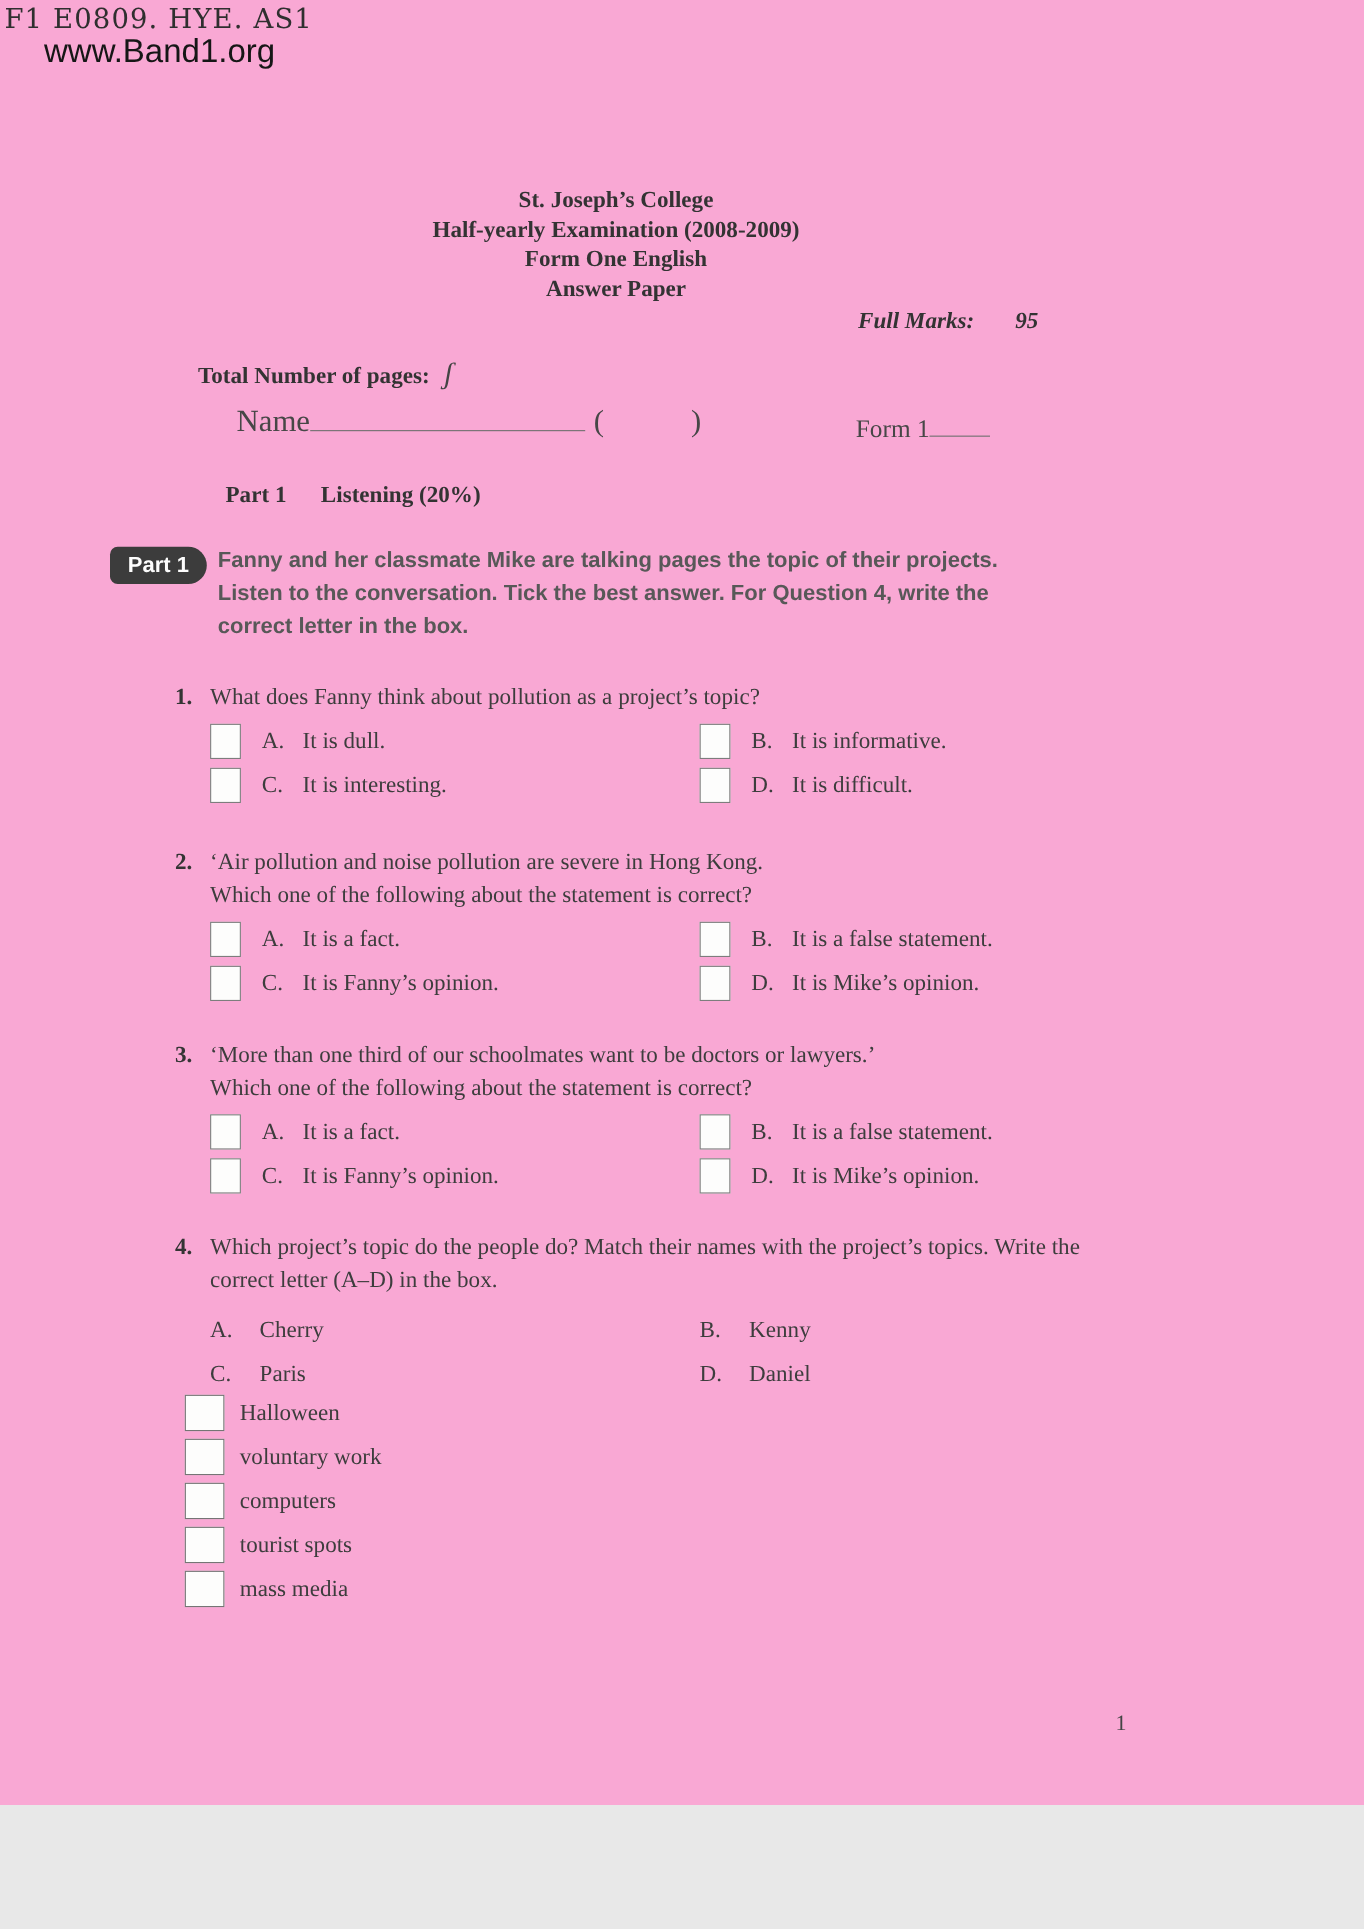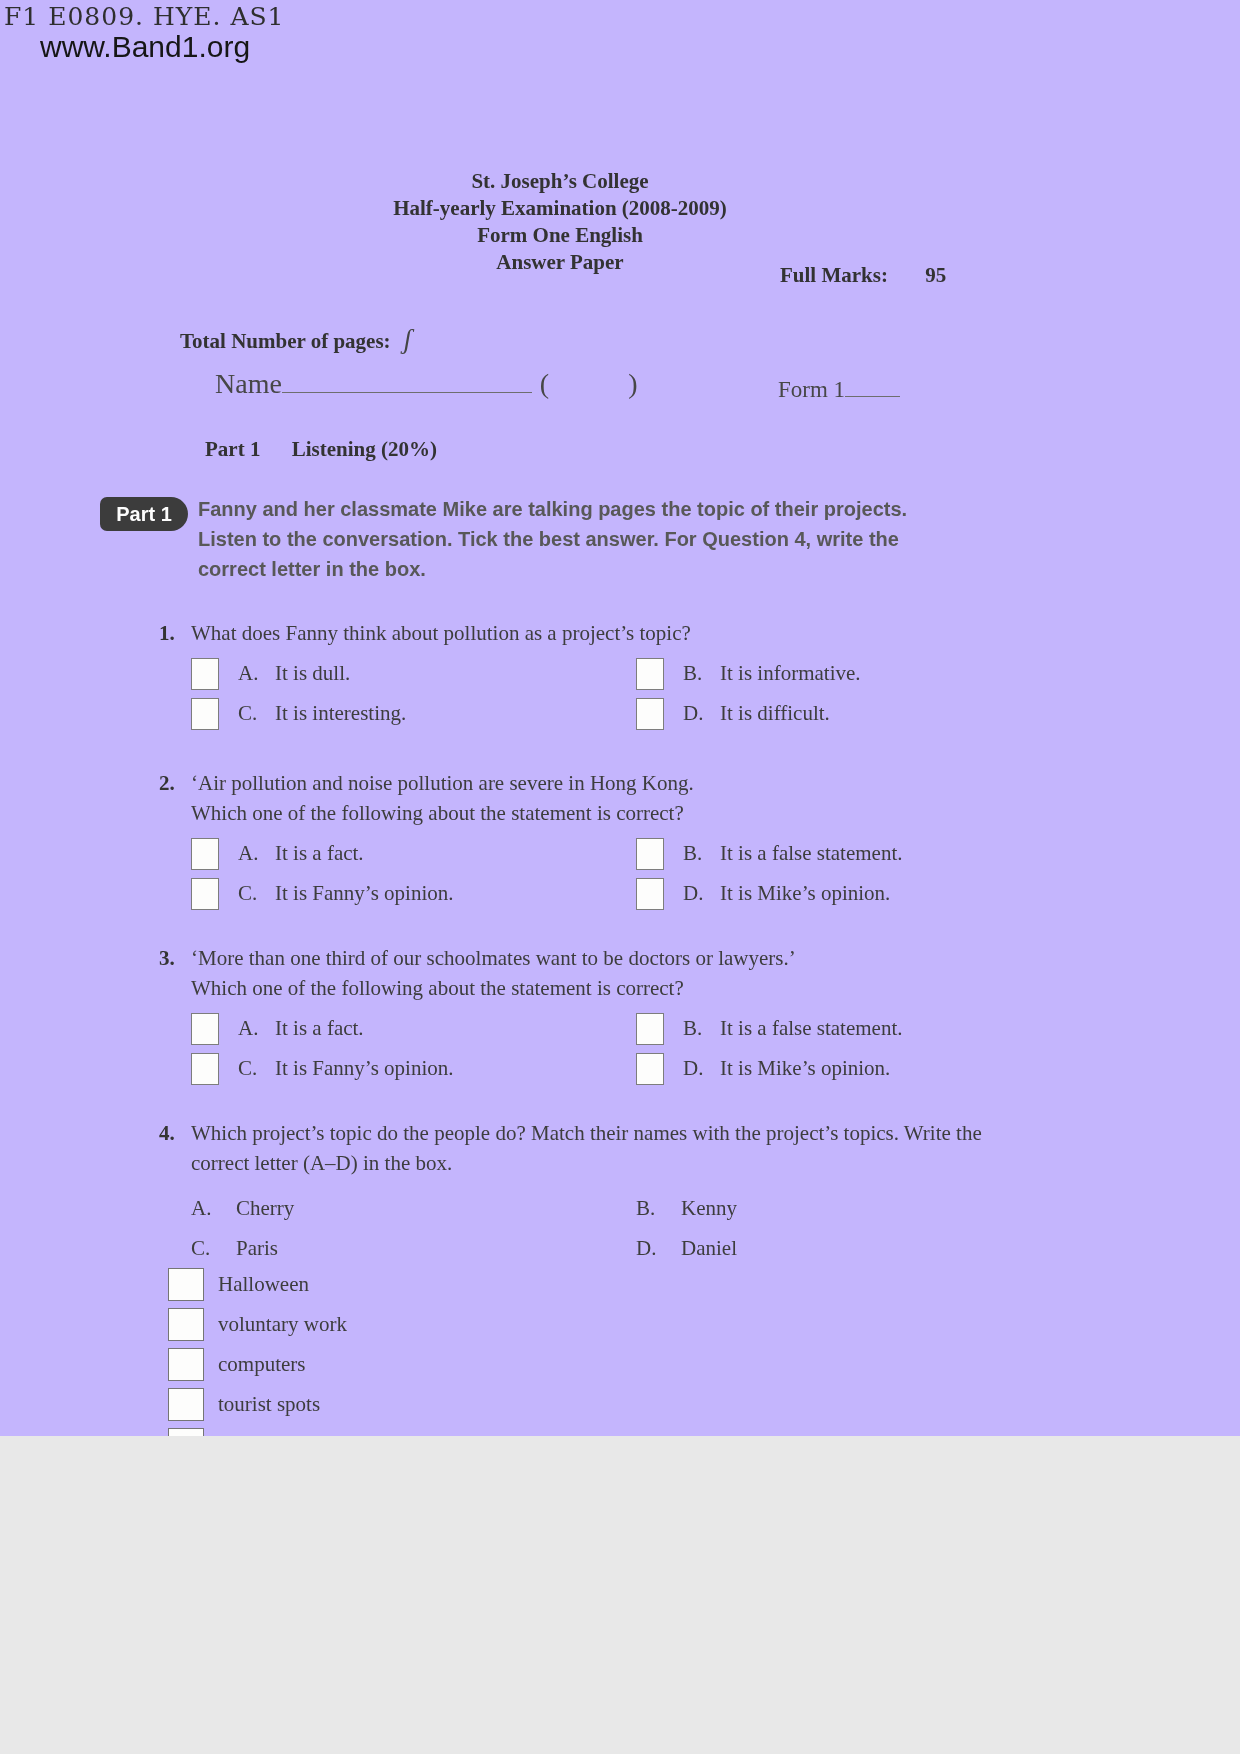--- a/index.html
+++ b/index.html
@@ -1,20 +1,20 @@
 <!DOCTYPE html>
 <html><head>
 <meta charset="utf-8">
 <style>
   html,body{margin:0;padding:0;background:#e8e8e8;}
   .page{
     position:relative;
-    width:1240px;height:1436px;
+    width:1240px;height:1641px;
     margin:0 auto;
-    background:#c4b5fd;
+    background:#f9a8d4;
     font-family:"Liberation Serif", serif;
     color:#3b3b3b;
     overflow:hidden;
   }
   
   .scan-code{
     position:absolute;left:4px;top:2px;
     font-family:"DejaVu Serif", serif;
     font-size:25px;color:#2f2f2f;letter-spacing:1px;
   }
@@ -27,22 +27,22 @@
   .title-lines{
     position:absolute;left:180px;top:168px;width:760px;
     text-align:center;font-weight:bold;font-size:21px;color:#333;
   }
   .title-lines div{line-height:27px;}
   .meta-time{
     position:absolute;left:180px;top:280px;
     font-weight:bold;font-size:21px;color:#333;
   }
   .meta-marks{
-    position:absolute;left:780px;top:263px;
-    font-weight:bold;font-size:21px;color:#333;
+    position:absolute;left:780px;top:279px;
+    font-weight:bold;font-size:21px;color:#333;font-style:italic;
   }
   .meta-marks .marks-value{margin-left:32px;}
   .meta-pages{
     position:absolute;left:180px;top:324px;
     font-weight:bold;font-size:21px;color:#333;
   }
   .pages-hand{
     font-style:italic;font-weight:normal;
     font-size:27px;margin-left:8px;color:#444;
   }

